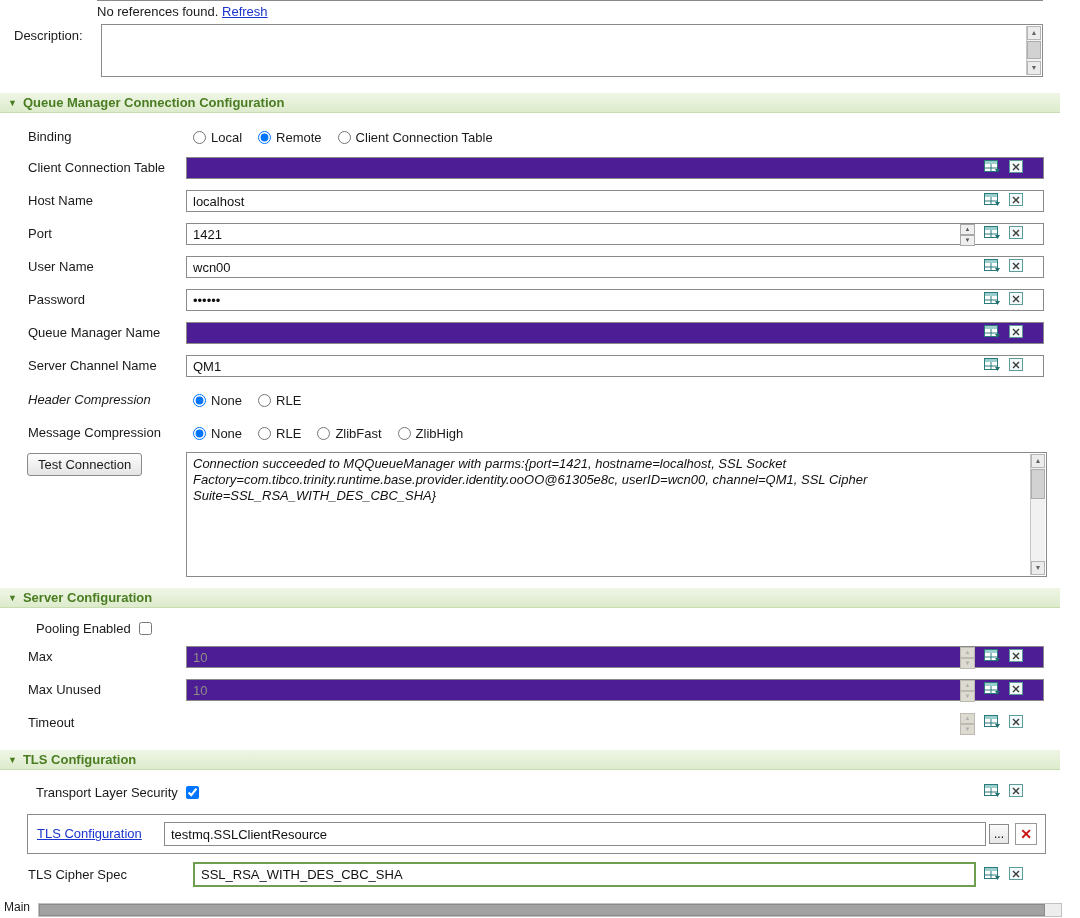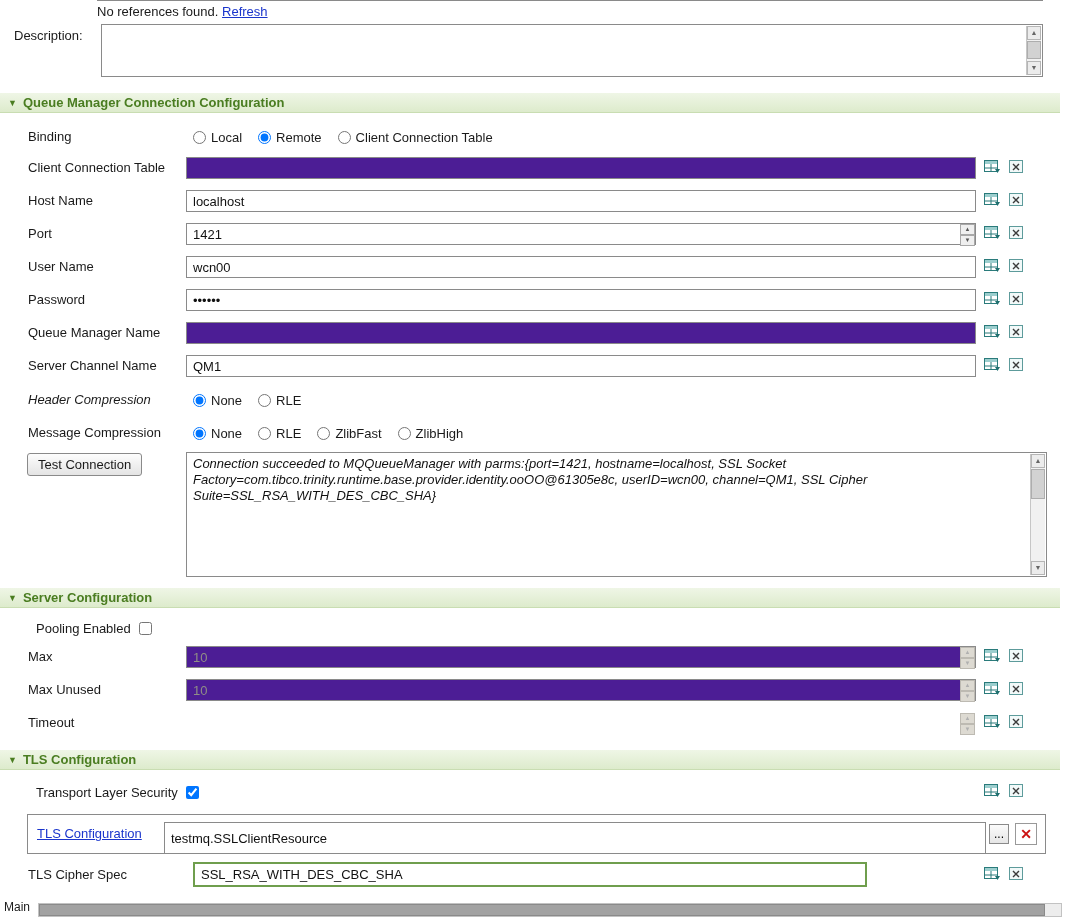--- a/index.html
+++ b/index.html
@@ -10,21 +10,21 @@
     color: #1a1a1a;
     background: #ffffff;
     position: relative;
     overflow: hidden;
   }
   .abs { position: absolute; }
   .row { position: absolute; left: 0; width: 1080px; height: 24px; }
   .lbl { position: absolute; left: 28px; line-height: 22px; white-space: nowrap; color: #1a1a1a; }
   .field {
     position: absolute; left: 186px; top: 0;
-    width: 790px; height: 22px;
+    width: 858px; height: 22px;
     border: 1px solid #8a8a8a; background: #fff;
     padding: 1px 6px; font-family: "Liberation Sans", sans-serif;
     font-size: 13px; color: #111; outline: none;
   }
   .field.disabled { background: #4c1d95; color: #8f8d86; }
   .icons { position: absolute; left: 984px; top: 3px; display: flex; gap: 9px; align-items: center; }
   .ic-mod, .ic-reset { display: inline-block; line-height: 0; cursor: pointer; }
   .section-bar {
     position: absolute; left: 0; width: 1060px; height: 20px;
     background: linear-gradient(#eff6e6, #ddebcc);
@@ -414,28 +414,28 @@
         </svg></span>
     <span class="ic-reset"><svg width="15" height="14" viewBox="0 0 15 14">
           <rect x="0.5" y="0.5" width="13" height="12" fill="#f2f9f9" stroke="#5d9b9b"></rect>
           <path d="M4 4 L10 10 M10 4 L4 10" stroke="#3a3a3a" stroke-width="1.4"></path>
         </svg></span>
   </span>
 </div>
 
 <div class="abs boxed" style="left:27px;top:814px;width:1019px;height:40px;">
   <span class="link" style="position:absolute;left:9px;top:11px;">TLS Configuration</span>
-  <input class="field" style="left: 136px; top: 7px; width: 822px; height: 32px;" value="testmq.SSLClientResource">
+  <input class="field" style="left: 136px; top: 7px; width: 822px; height: 24px;" value="testmq.SSLClientResource">
   <button class="mini-btn" style="left:961px;top:9px;">...</button>
   <button class="del-btn" style="left:987px;top:8px;">✕</button>
 </div>
 
 <div class="row" style="top:862px;height:26px;">
   <span class="lbl" style="line-height:25px;">TLS Cipher Spec</span>
-  <input class="field focus-field" style="left: 193px; width: 674px; height: 25px;" value="SSL_RSA_WITH_DES_CBC_SHA">
+  <input class="field focus-field" style="left: 193px; width: 783px; height: 25px;" value="SSL_RSA_WITH_DES_CBC_SHA">
   <span class="icons" style="top:5px;">
     <span class="ic-mod"><svg width="16" height="14" viewBox="0 0 16 14">
           <rect x="0.5" y="0.5" width="13" height="11" fill="#fff" stroke="#2a7b7b"></rect>
           <rect x="1" y="1" width="12" height="3" fill="#9ccece"></rect>
           <line x1="7" y1="4" x2="7" y2="12" stroke="#2a7b7b"></line>
           <line x1="1" y1="8" x2="13" y2="8" stroke="#2a7b7b"></line>
           <path d="M11 9 L16 9 L13.5 13 Z" fill="#1f6f6f"></path>
         </svg></span>
     <span class="ic-reset"><svg width="15" height="14" viewBox="0 0 15 14">
           <rect x="0.5" y="0.5" width="13" height="12" fill="#f2f9f9" stroke="#5d9b9b"></rect>

